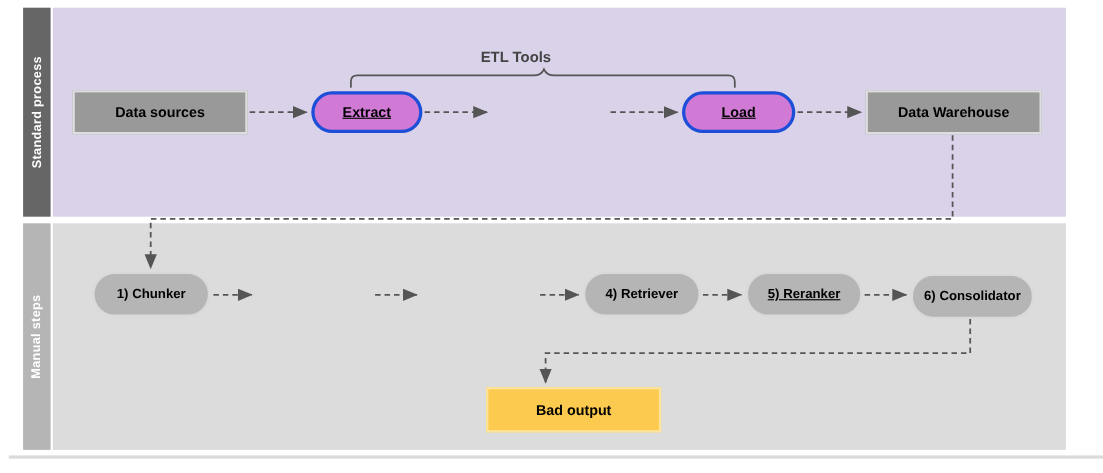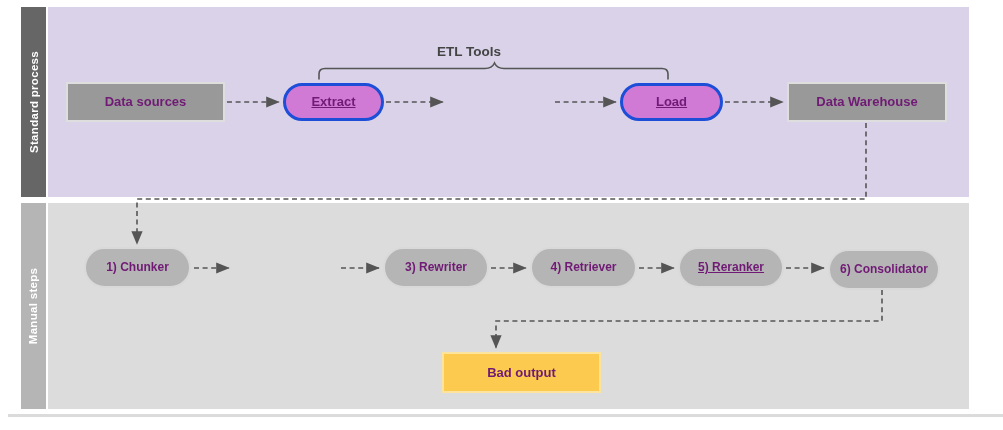--- a/index.html
+++ b/index.html
@@ -27,21 +27,21 @@
     color: #ffffff; font-weight: bold; font-size: 11.5px;
   }
   .lane-label span { transform: rotate(-90deg); white-space: nowrap; letter-spacing: .3px; }
   .lane-label-standard { left: 21px; top: 7px;  height: 190px; background: var(--lane-standard-label-bg, #666666); }
   .lane-label-manual   { left: 21px; top: 203px; height: 206px; background: var(--lane-manual-label-bg, #b5b5b5); }
 
   
   .node {
     display: flex; align-items: center; justify-content: center;
     text-align: left;
-    color: #701a75; font-weight: bold; font-size: 13px; line-height: 1.2;
+    color: #000000; font-weight: bold; font-size: 13px; line-height: 1.2;
   }
   .gray-rect { background: var(--gray-box, #999999); border: 2px solid #dedede; }
   .pill      { border-radius: 22px; }
   .etl-pill  { background: var(--etl-pill, #d07ad6); border: 3px solid #1d4ed8; text-decoration: underline; }
   .manual-pill { background: var(--manual-pill, #b5b5b5); border: 2px solid #d9d9d9; font-size: 12px; padding: 0 10px; }
   .bad-box   { background: var(--bad-output, #fcca4f); border: 2px solid #fde49c; margin-left: 24px; }
 
   .n-data-sources   { left: 66px;  top: 82px; width: 159px; height: 40px; }
   .n-extract        { left: 283px; top: 83px; width: 101px; height: 38px; }
   .n-transform      { left: 447px; top: 83px; width: 106px; height: 38px; }
@@ -133,23 +133,20 @@
   <div class="abs node gray-rect n-data-warehouse">
     <span>Data Warehouse</span>
   </div>
   <div class="abs node pill etl-pill n-load">
     <span>Load</span>
   </div>
 
   <div class="abs node pill manual-pill n-step-0">
     <span>1) Chunker</span>
   </div>
-  <div class="abs node pill manual-pill n-step-2">
-    <span>3) Rewriter</span>
-  </div>
   <div class="abs node pill manual-pill n-step-3">
     <span>4) Retriever</span>
   </div>
   <div class="abs node pill manual-pill n-step-4">
     <span>5) Reranker</span>
   </div>
   <div class="abs node pill manual-pill n-step-5">
     <span>6) Consolidator</span>
   </div>
 

